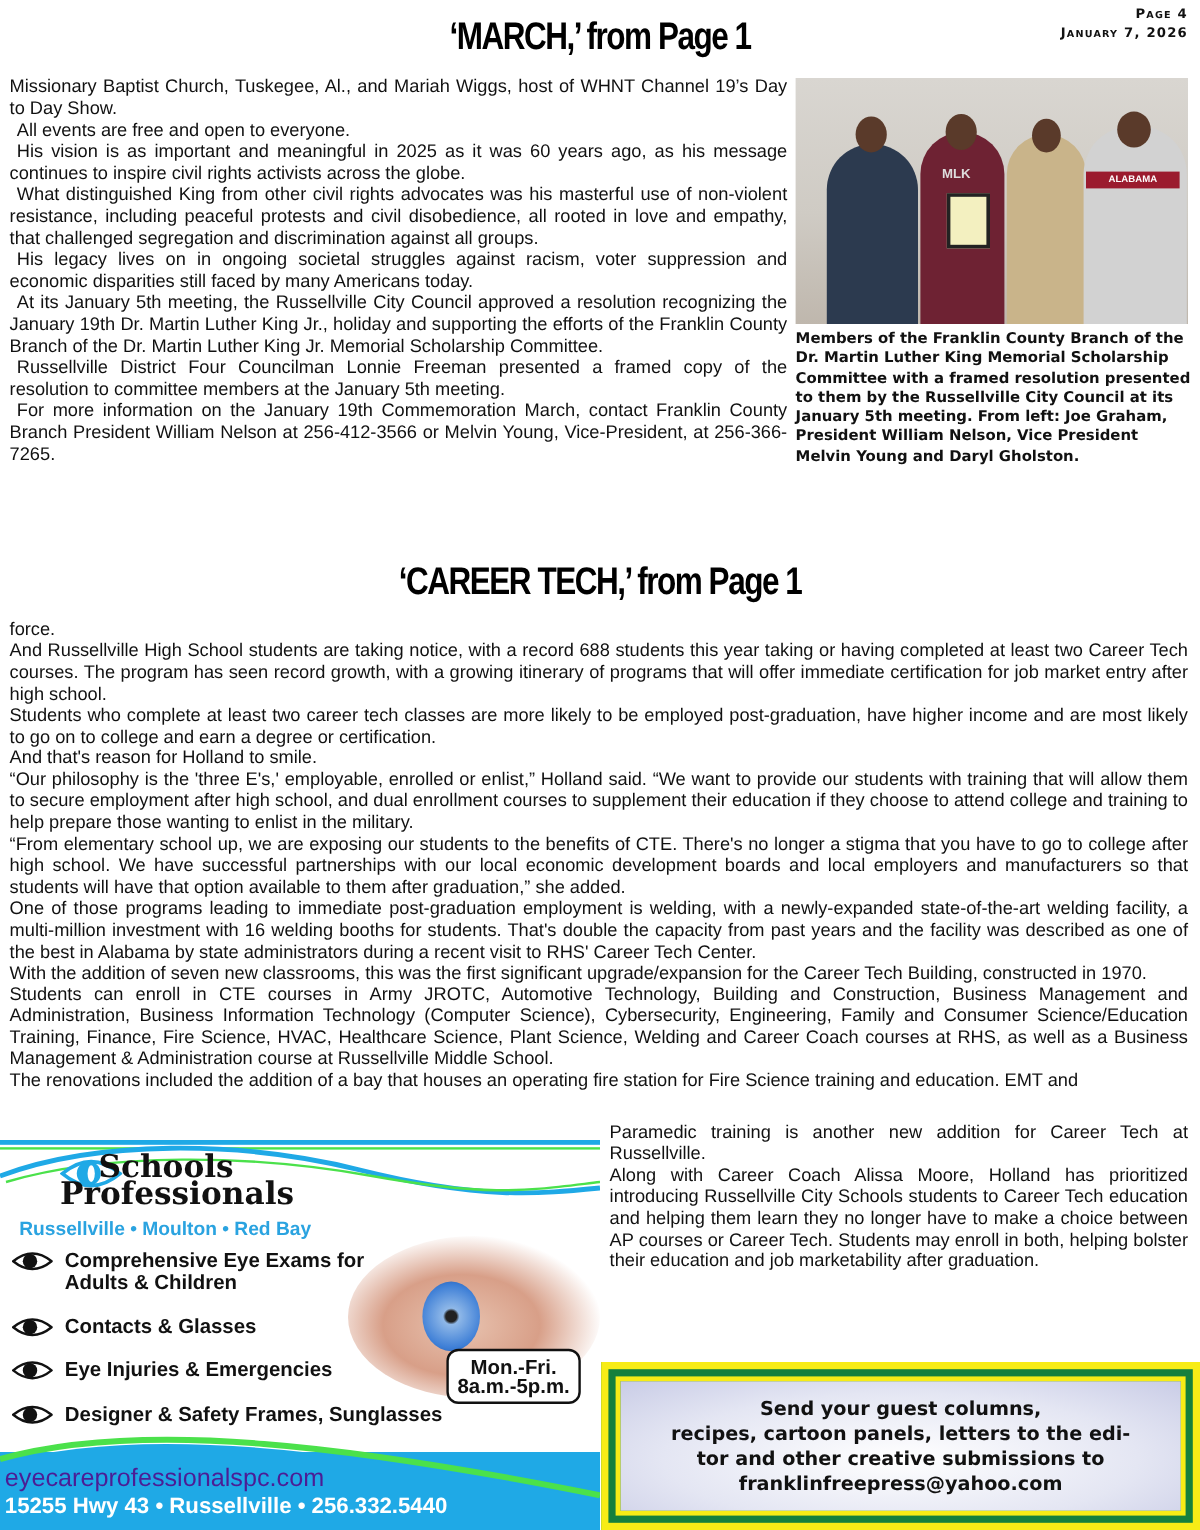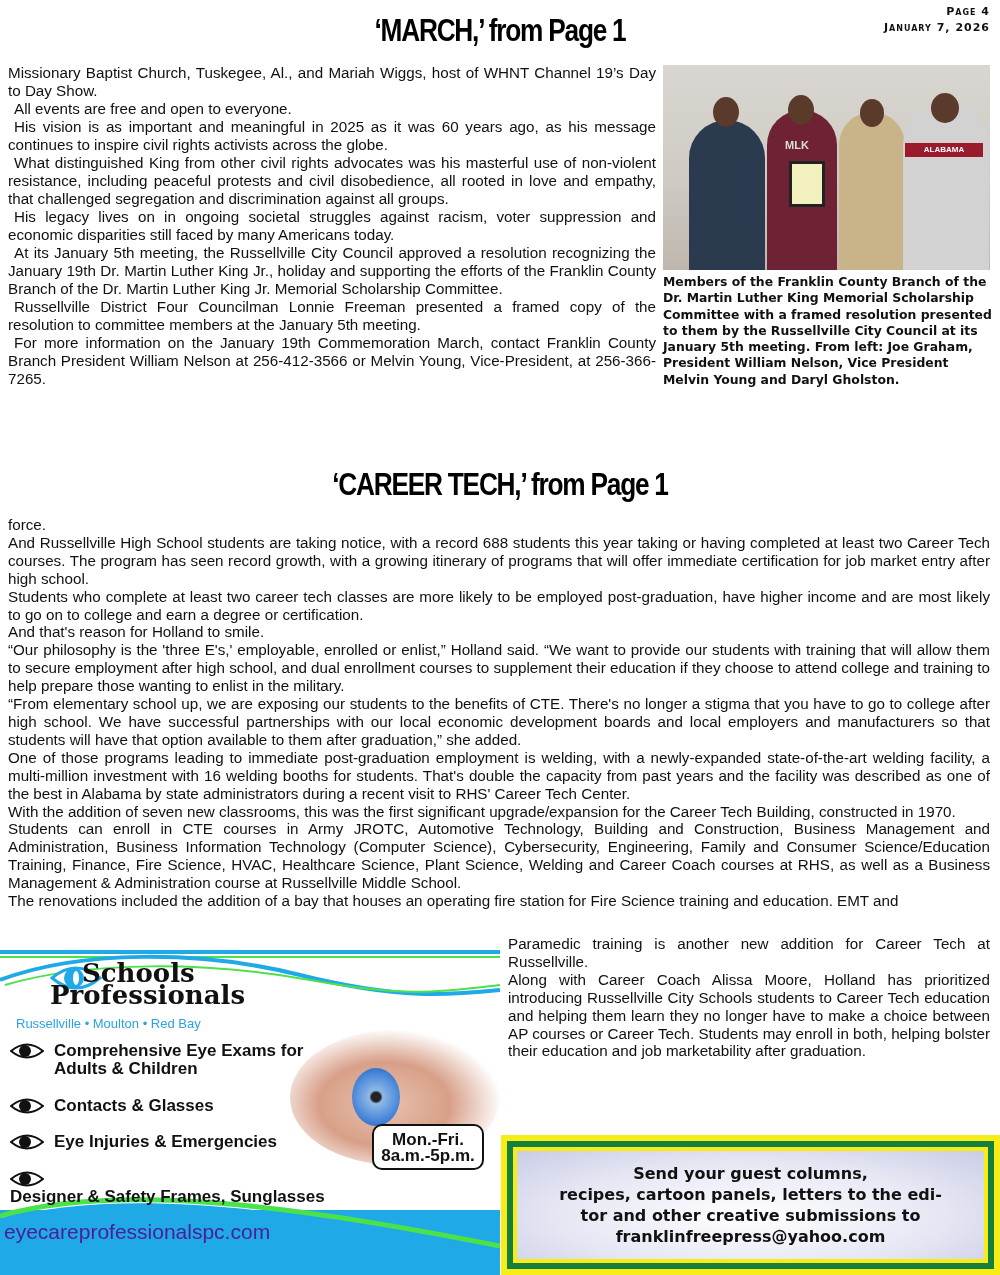--- a/index.html
+++ b/index.html
@@ -15,21 +15,21 @@
   .march p.ind { text-indent:6px; }
   .photo { position:absolute; left:663px; top:65px; width:327px; height:205px; background:linear-gradient(#d9d6d1,#cfcbc4 55%,#bfb7ad); overflow:hidden; }
   .person { position:absolute; bottom:0; border-radius:40px 40px 0 0; }
   .head { position:absolute; border-radius:50%; background:#5a3a2a; }
   .caption { position:absolute; left:663px; top:274px; width:330px; font-family:"DejaVu Sans", sans-serif; font-weight:bold; font-size:12.4px; line-height:16.3px; color:#111; }
   .career { left:8px; top:516px; width:982px; line-height:17.9px; }
   .career2 { left:508px; top:935px; width:482px; line-height:17.9px; }
   .ad { position:absolute; left:0; top:940px; width:500px; height:335px; background:#fff; overflow:hidden; }
   .logo-text { position:absolute; left:50px; top:22px; font-family:"DejaVu Serif", serif; font-weight:bold; font-size:26px; line-height:22px; color:#111; }
   .logo-text .l1 { margin-left:32px; }
-  .locs { position:absolute; left:16px; top:76px; font-weight:normal; font-size:13px; color:#2aa3e0; }
+  .locs { position:absolute; left:16px; top:76px; font-weight:bold; font-size:16px; color:#2aa3e0; }
   .svc { position:absolute; left:10px; font-weight:bold; font-size:17px; line-height:18px; color:#111; display:flex; }
   .svc .eye { width:34px; height:18px; margin-right:10px; }
   .eyeimg { position:absolute; left:290px; top:90px; width:210px; height:135px; border-radius:50%; background:radial-gradient(ellipse at 45% 55%, #e8c3b0 0%, #d89f88 40%, rgba(255,255,255,0) 72%); }
   .iris { position:absolute; left:352px; top:128px; width:48px; height:58px; border-radius:50%; background:radial-gradient(circle, #222 0 12%, #8fb8e8 18%, #3d7ed6 70%, #1d4f9c 100%); }
   .hours { position:absolute; left:372px; top:184px; width:112px; height:46px; border:2px solid #111; border-radius:10px; background:#fff; text-align:center; font-weight:bold; font-size:17px; line-height:16px; padding-top:6px; box-sizing:border-box; z-index:3; }
   .band { position:absolute; left:0; top:270px; width:500px; height:65px; background:#1fa9e6; }
   .url { position:absolute; left:4px; top:280px; font-size:21px; color:#4c1d95; z-index:2; }
   .addr { position:absolute; left:4px; top:304px; font-weight:bold; font-size:18.5px; color:#fff; z-index:2; }
   .box { position:absolute; left:501px; top:1135px; width:499px; height:140px; background:#15803d; box-sizing:border-box; border:6px solid #f7ec16; }
   .box-inner { position:absolute; left:6px; top:6px; right:6px; bottom:6px; border:4px solid #f7ec16; background:radial-gradient(ellipse at 50% 60%, #ffffff 0%, #e4e6f3 60%, #c9cce6 100%); display:flex; align-items:center; justify-content:center; text-align:center; }
@@ -127,39 +127,40 @@
       </svg>
     <span>Contacts &amp; Glasses</span>
   </div>
   <div class="svc" style="top:193px;">
     <svg class="eye" viewBox="0 0 34 18">
         <path d="M1 9 Q17 -4 33 9 Q17 22 1 9Z" fill="#fff" stroke="#111" stroke-width="2"></path>
         <circle cx="15" cy="9" r="6" fill="#111"></circle>
       </svg>
     <span>Eye Injuries &amp; Emergencies</span>
   </div>
-  <div class="svc" style="top:230px;z-index:4;flex-direction:column;">
+  <div class="svc" style="top:230px;z-index:4;">
     <svg class="eye" viewBox="0 0 34 18">
         <path d="M1 9 Q17 -4 33 9 Q17 22 1 9Z" fill="#fff" stroke="#111" stroke-width="2"></path>
         <circle cx="15" cy="9" r="6" fill="#111"></circle>
       </svg>
     <span>Designer &amp; Safety Frames, Sunglasses</span>
   </div>
 
   <div class="hours">
     <div>Mon.-Fri.</div>
     <div>8a.m.-5p.m.</div>
   </div>
 
   <svg width="500" height="80" style="position:absolute;left:0;top:250px;z-index:1;">
     <path d="M0 30 C120 -5 300 20 500 60 L500 80 L0 80 Z" fill="#1fa9e6"></path>
     <path d="M0 26 C120 -8 300 16 500 56" stroke="#4be14b" stroke-width="5" fill="none"></path>
   </svg>
   <div class="band"></div>
   <div class="url">eyecareprofessionalspc.com</div>
+  <div class="addr">15255 Hwy 43 • Russellville • 256.332.5440</div>
 </div>
 
 <div class="box">
   <div class="box-inner">
     <div class="box-text">
       <div>Send your guest columns,</div>
       <div>recipes, cartoon panels, letters to the edi-</div>
       <div>tor and other creative submissions to</div>
       <div>franklinfreepress@yahoo.com</div>
     </div>

